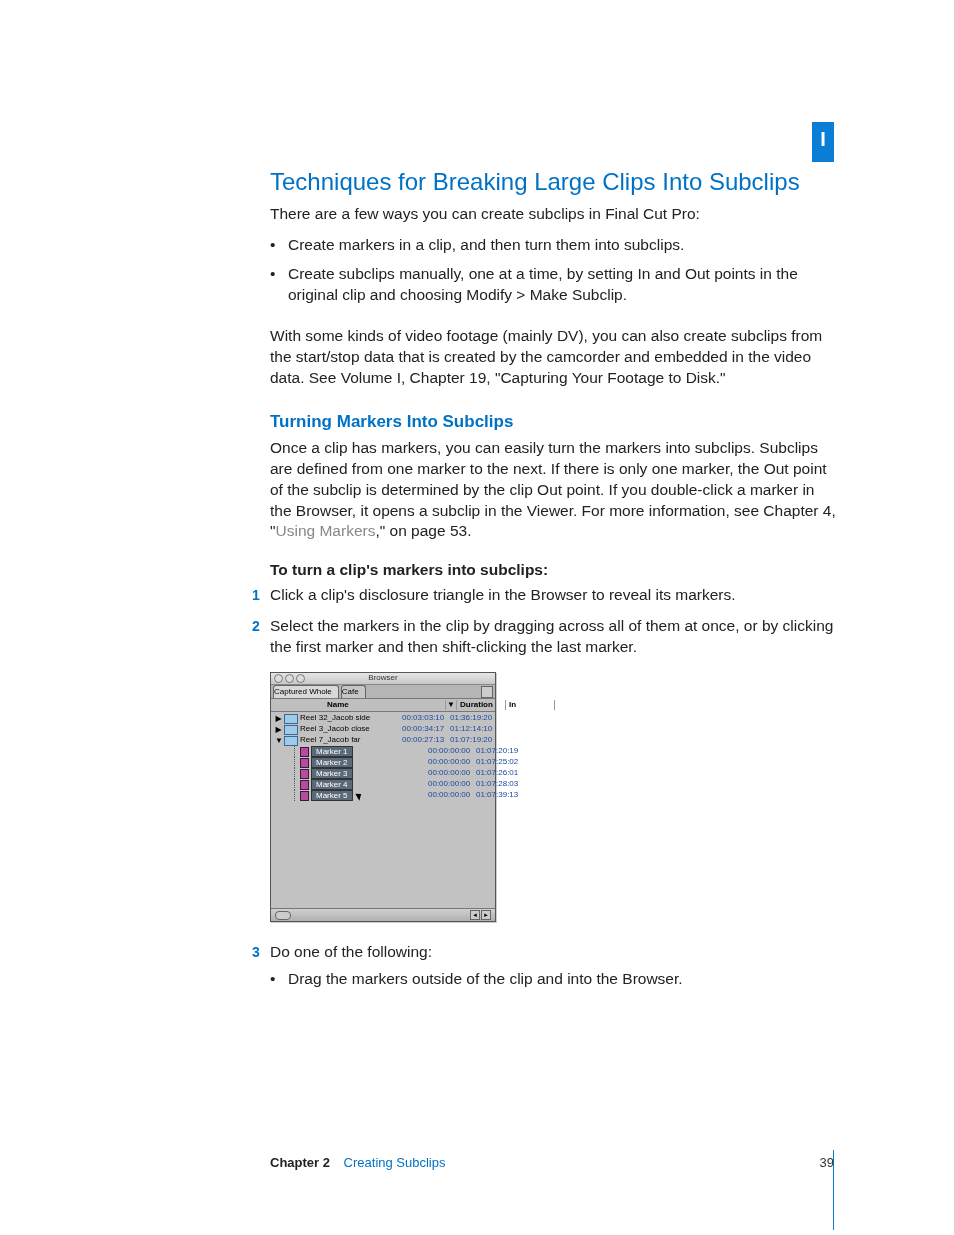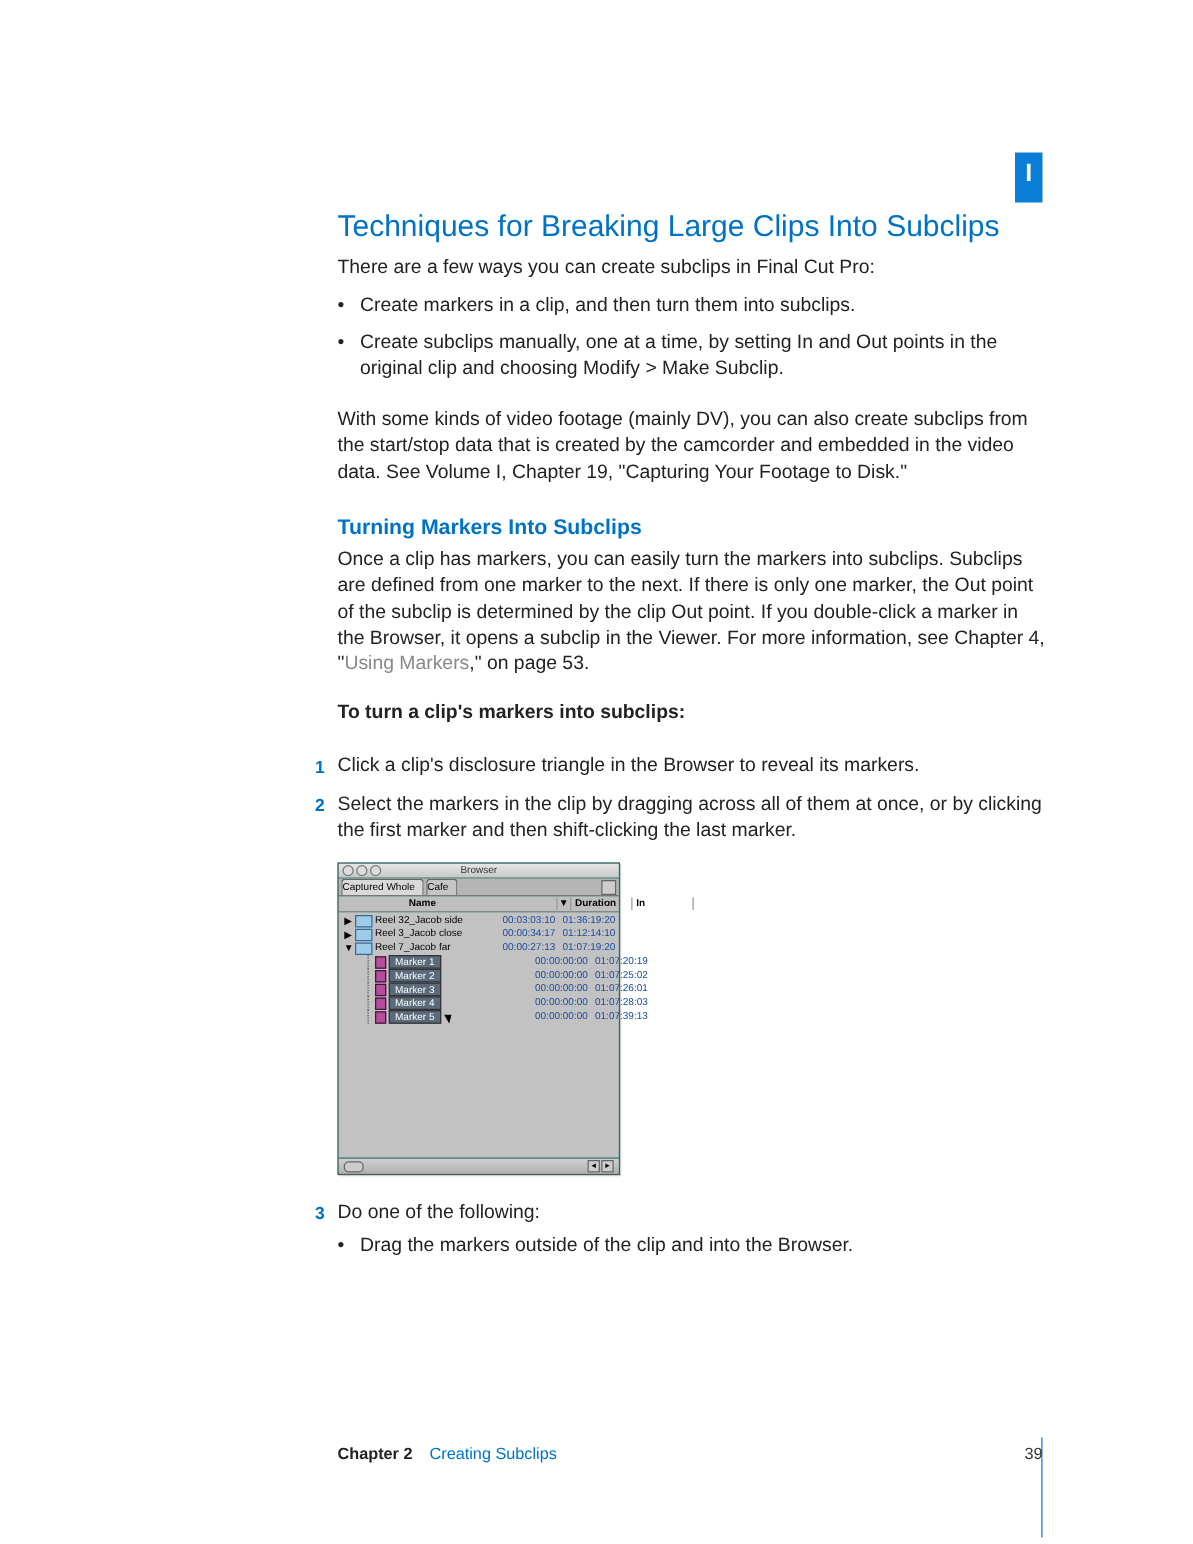--- a/index.html
+++ b/index.html
@@ -60,21 +60,21 @@
     padding: 0 0 0 18px;
     margin: 4px 0 20px 0;
   }
   ul.bullets > li::before {
     content: "•";
     position: absolute;
     margin-left: -18px;
   }
   ul.bullets > li { margin-bottom: 8px; }
   .link { color: #888; }
-  .bold-instr { font-weight: 700; margin-top: 18px; margin-bottom: 22px; }
+  .bold-instr { font-weight: 700; margin-top: 18px; margin-bottom: 4px; }
   ol.steps {
     list-style: none;
     padding-left: 0;
     margin: 0 0 14px -18px;
     counter-reset: step;
   }
   ol.steps > li {
     counter-increment: step;
     padding-left: 18px;
     position: relative;
@@ -98,21 +98,21 @@
     content: "•";
     position: absolute;
     margin-left: -18px;
   }
   ul.subbullets > li { margin-bottom: 8px; }
 
   
   .browser-shot {
     width: 224px;
     border: 1px solid #555;
-    background: #14b8a6;
+    background: #eab308;
     font-family: "Lucida Grande", Geneva, sans-serif;
     font-size: 8px;
     color: #000;
     margin: 6px 0 20px 0;
     box-shadow: 1px 1px 0 rgba(0,0,0,0.2);
   }
   .titlebar {
     height: 11px;
     background: linear-gradient(#e6e6e6,#c8c8c8);
     border-bottom: 1px solid #888;

